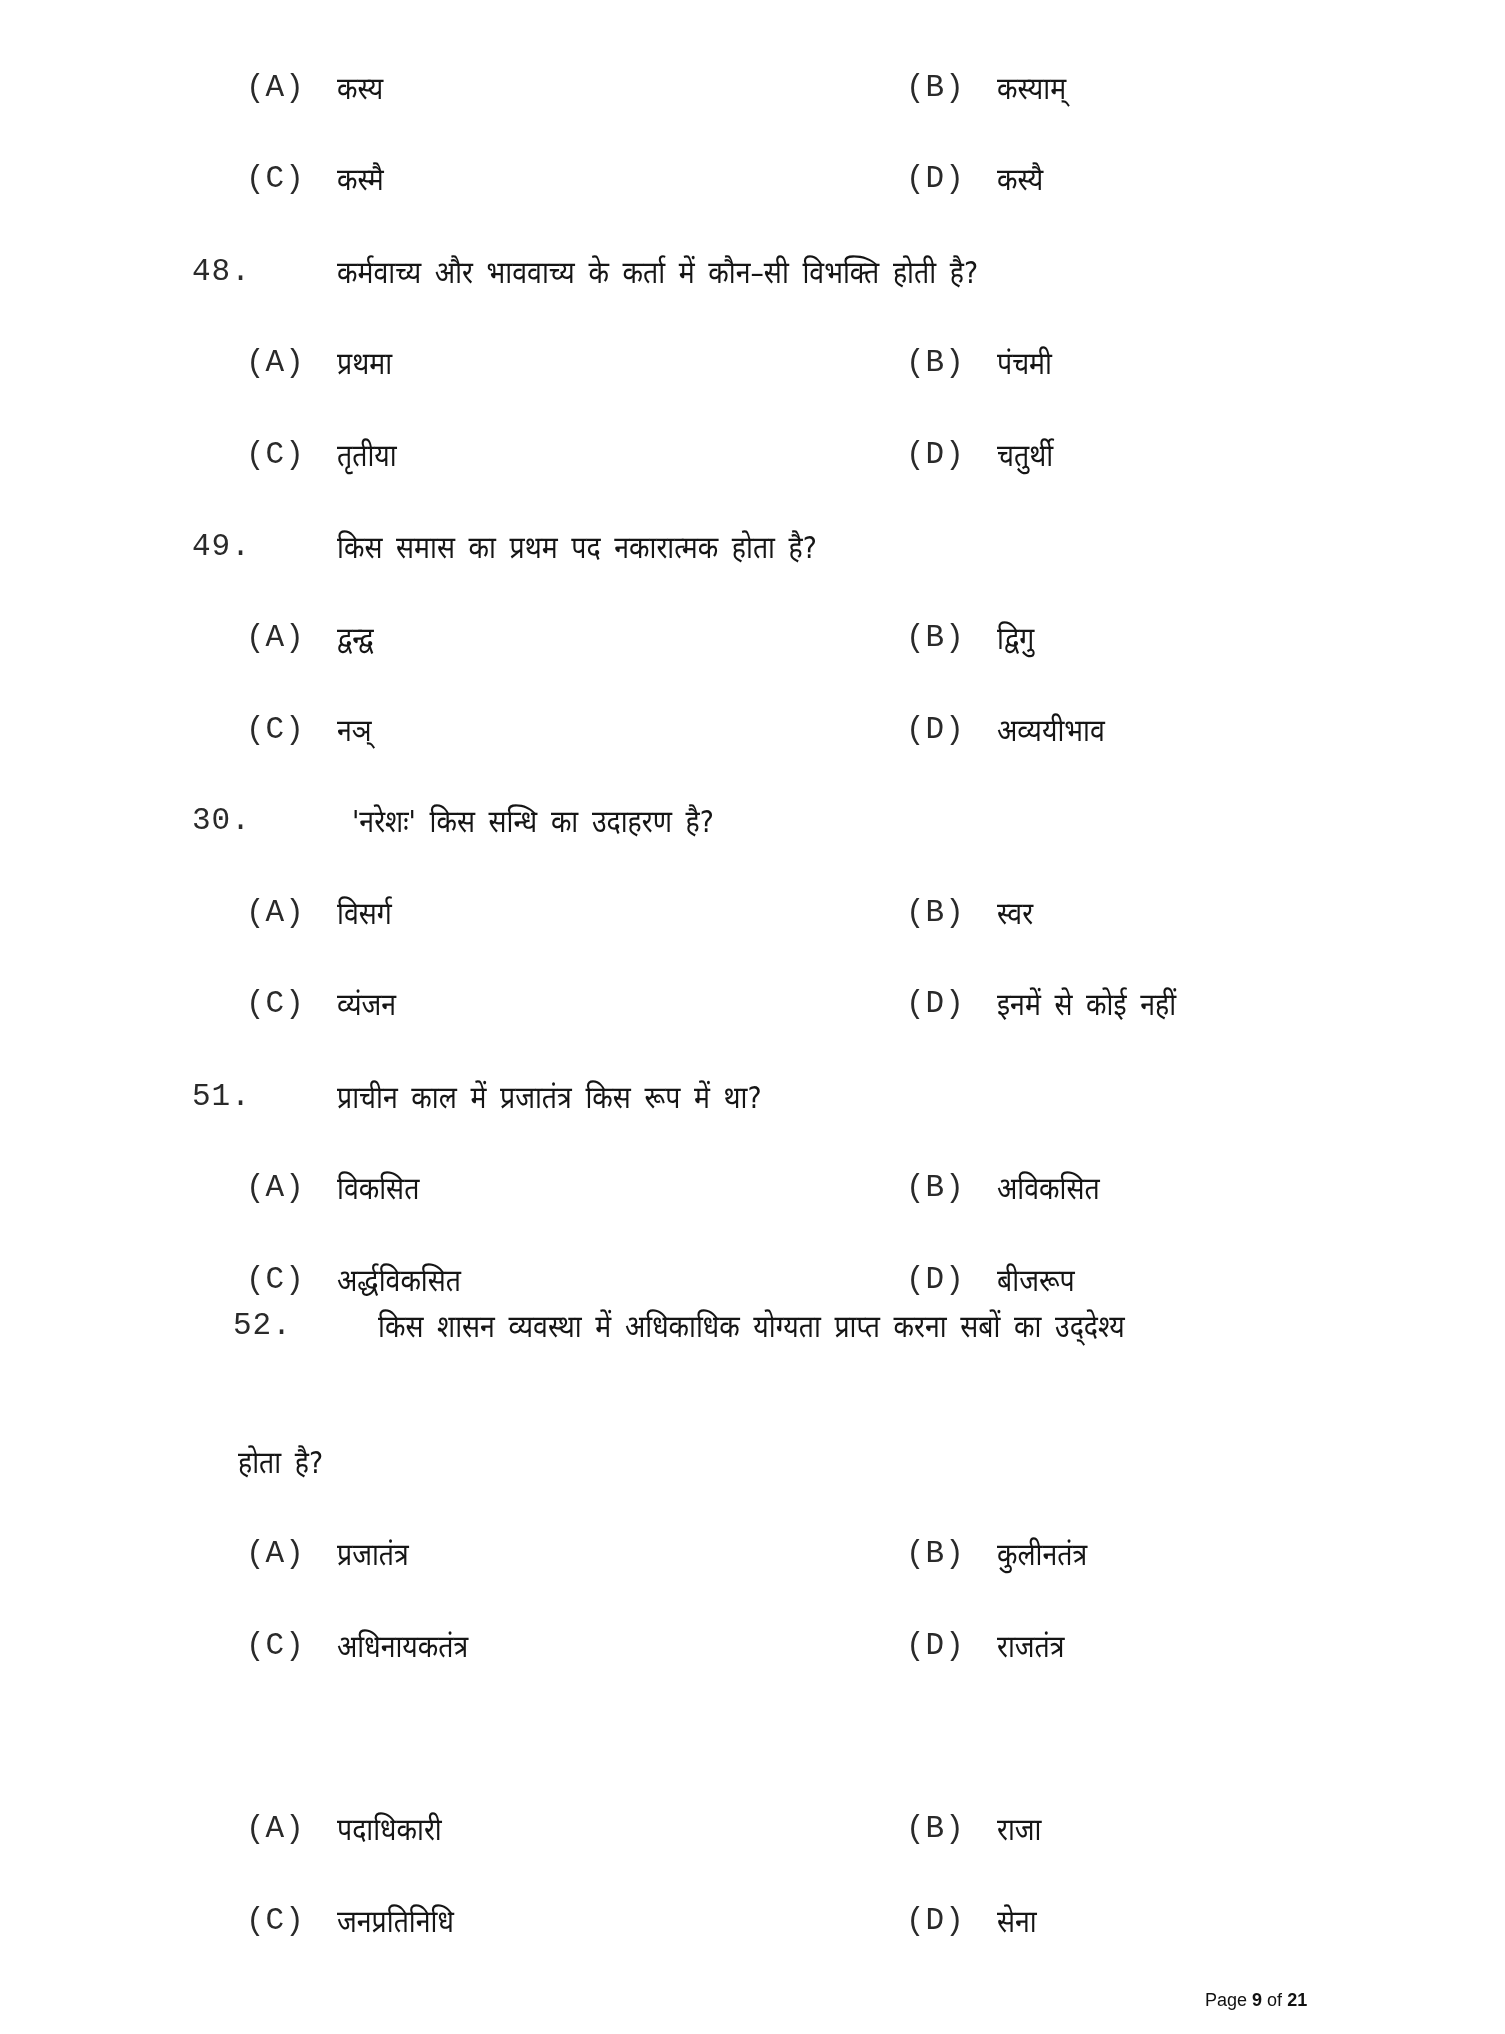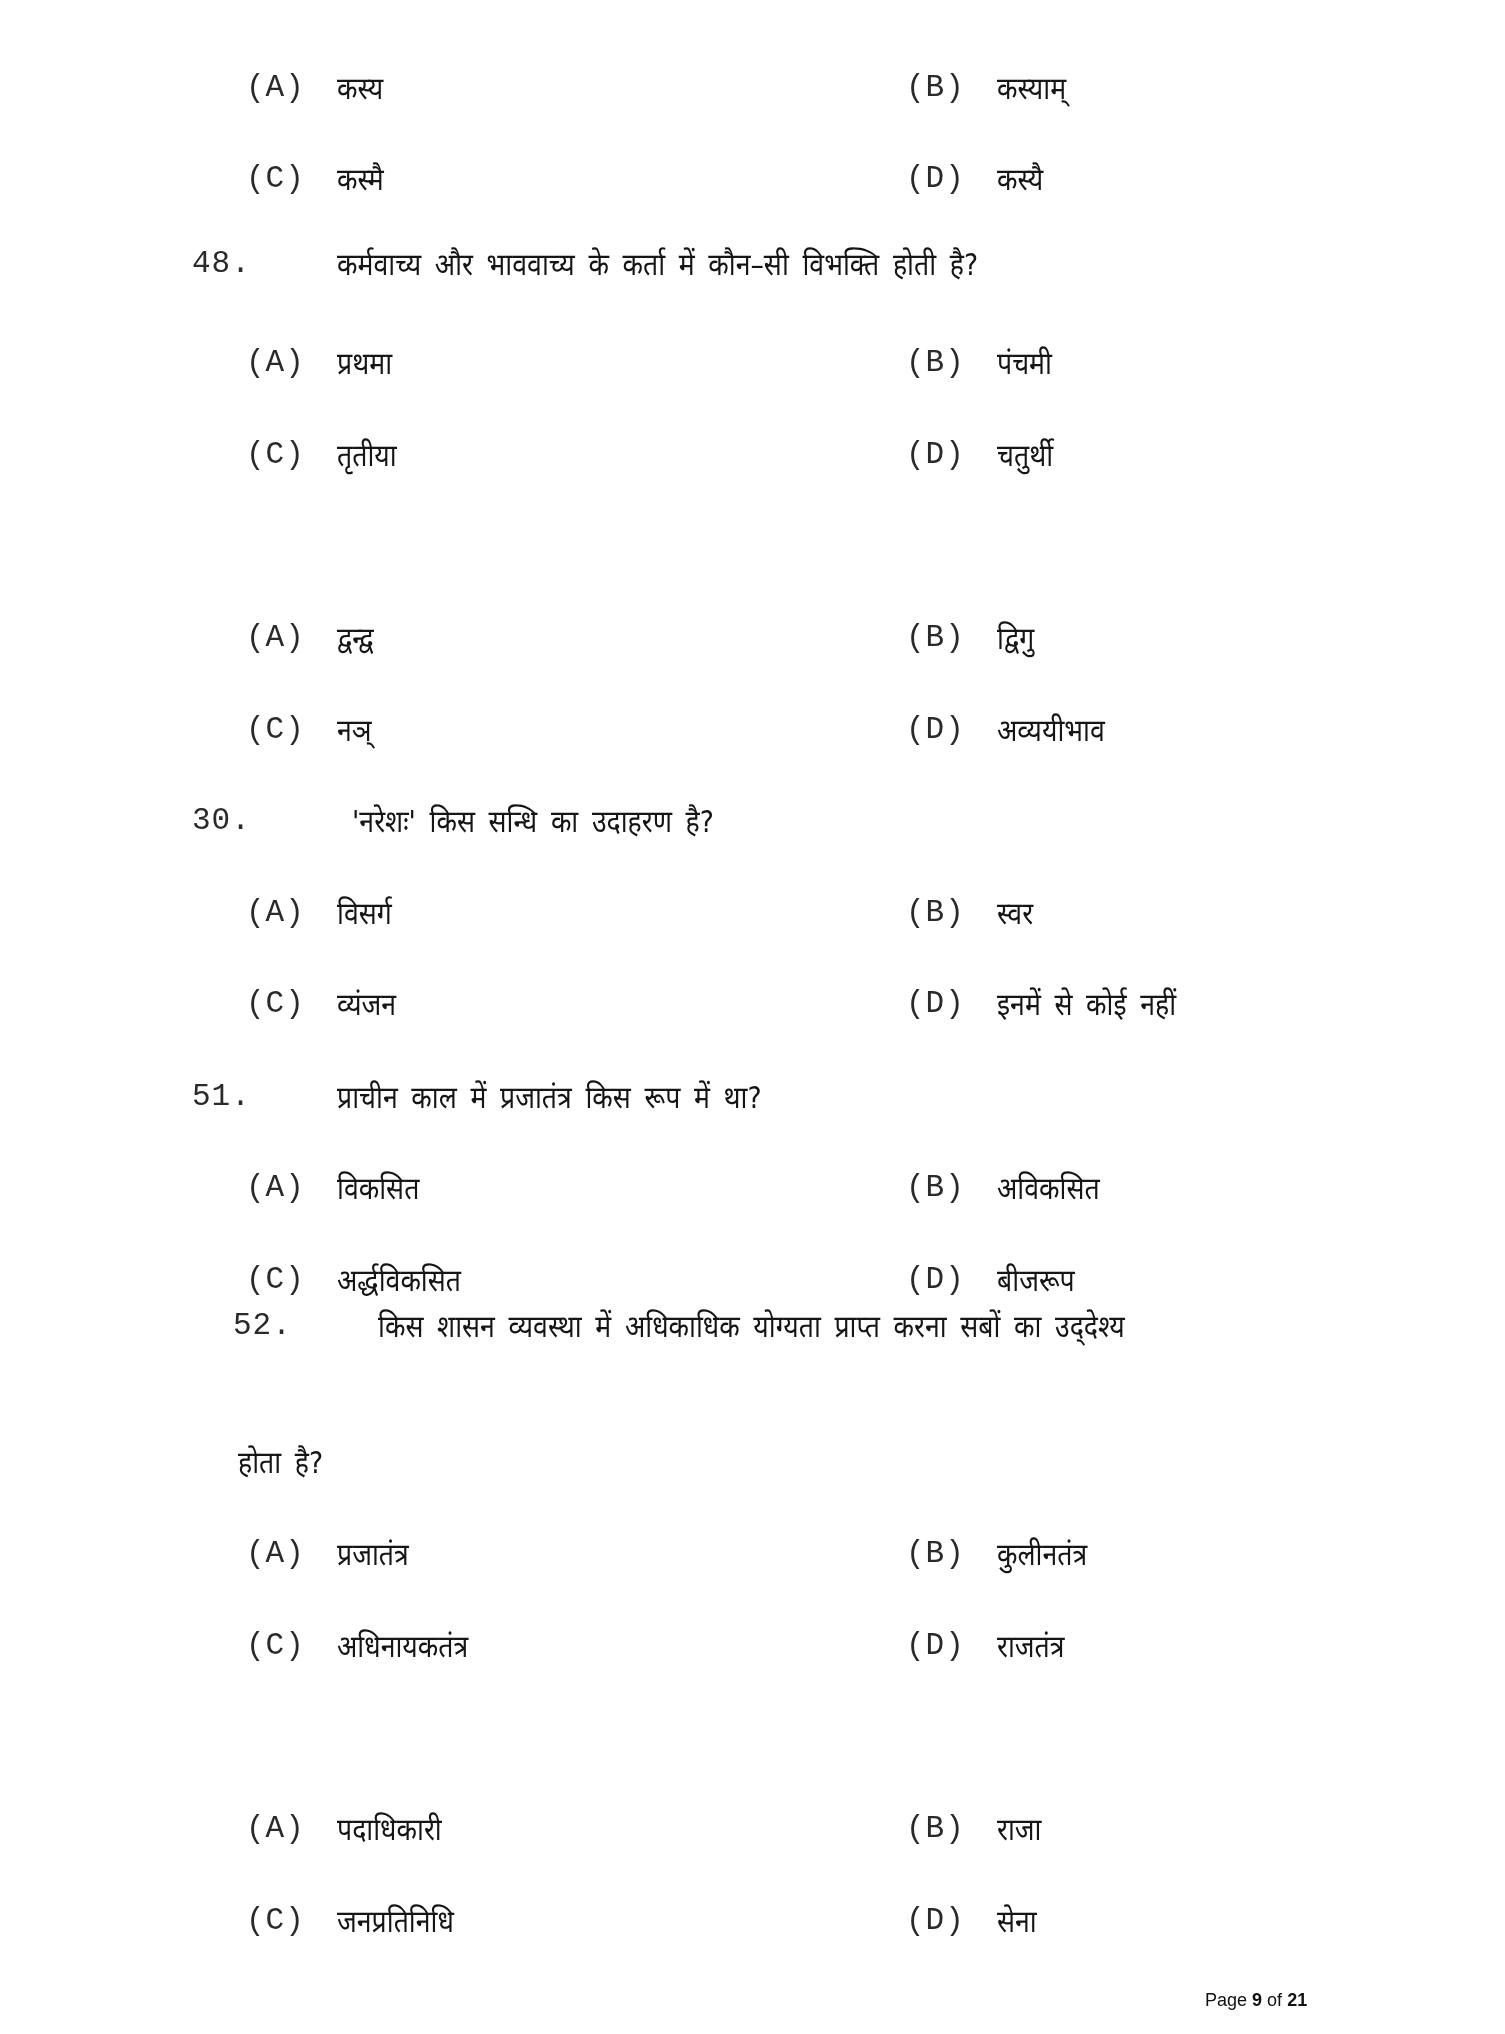--- a/index.html
+++ b/index.html
@@ -30,37 +30,41 @@
     <span class="mono optB-label">(B)</span>
     <span class="hi optB-text">कस्याम्</span>
   </div>
   <div class="row" style="top:149px;">
     <span class="mono optA-label">(C)</span>
     <span class="hi optA-text">कस्मै</span>
     <span class="mono optB-label">(D)</span>
     <span class="hi optB-text">कस्यै</span>
   </div>
 
-  <div class="row" style="top:234px;">
+  <div class="row" style="top:242px;">
     <span class="mono qnum">48.</span>
     <span class="hi qtext">कर्मवाच्य और भाववाच्य के कर्ता में कौन–सी विभक्ति होती है?</span>
   </div>
   <div class="row" style="top:333px;">
     <span class="mono optA-label">(A)</span>
     <span class="hi optA-text">प्रथमा</span>
     <span class="mono optB-label">(B)</span>
     <span class="hi optB-text">पंचमी</span>
   </div>
   <div class="row" style="top:425px;">
     <span class="mono optA-label">(C)</span>
     <span class="hi optA-text">तृतीया</span>
     <span class="mono optB-label">(D)</span>
     <span class="hi optB-text">चतुर्थी</span>
   </div>
 
+  <div class="row" style="top:517px;">
+    <span class="mono qnum">49.</span>
+    <span class="hi qtext">किस समास का प्रथम पद नकारात्मक होता है?</span>
+  </div>
   <div class="row" style="top:608px;">
     <span class="mono optA-label">(A)</span>
     <span class="hi optA-text">द्वन्द्व</span>
     <span class="mono optB-label">(B)</span>
     <span class="hi optB-text">द्विगु</span>
   </div>
   <div class="row" style="top:700px;">
     <span class="mono optA-label">(C)</span>
     <span class="hi optA-text">नञ्</span>
     <span class="mono optB-label">(D)</span>

